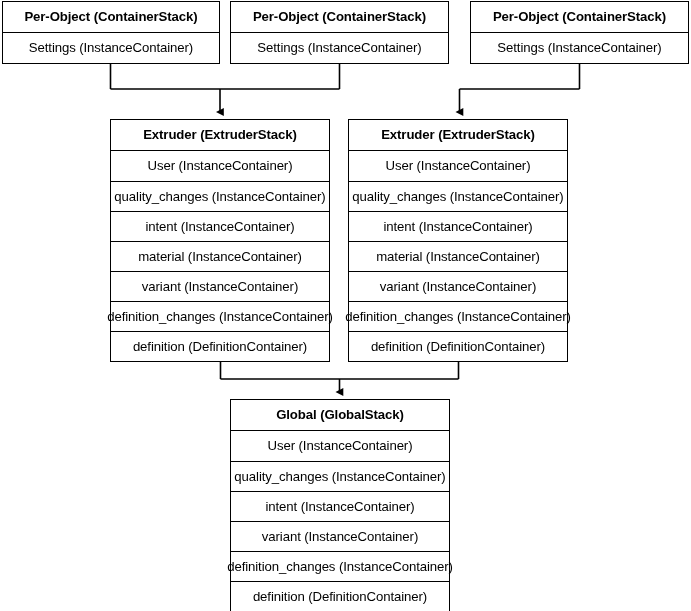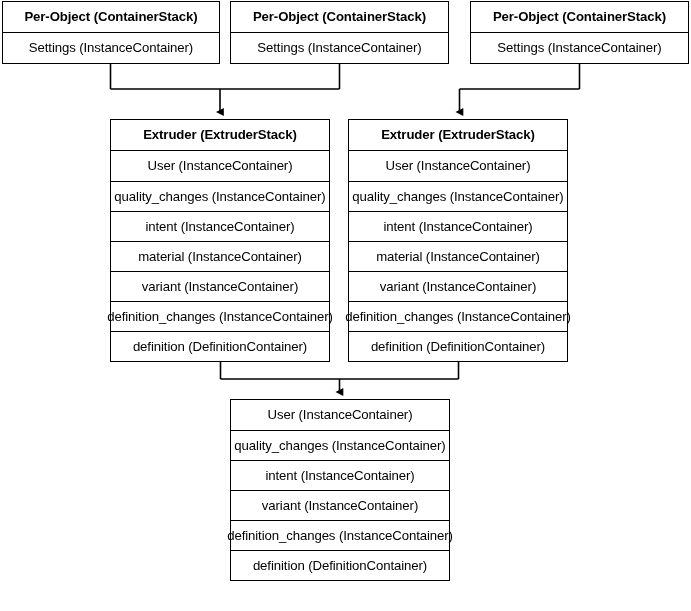--- a/index.html
+++ b/index.html
@@ -113,20 +113,21 @@
     <div class="node-row body">User (InstanceContainer)</div>
     <div class="node-row body">quality_changes (InstanceContainer)</div>
     <div class="node-row body">intent (InstanceContainer)</div>
     <div class="node-row body">material (InstanceContainer)</div>
     <div class="node-row body">variant (InstanceContainer)</div>
     <div class="node-row body">definition_changes (InstanceContainer)</div>
     <div class="node-row body">definition (DefinitionContainer)</div>
   </div>
 
   <div class="node-box" style="left:230px; top:399px; width:220px;">
+    <div class="node-row header">Global (GlobalStack)</div>
     <div class="node-row body">User (InstanceContainer)</div>
     <div class="node-row body">quality_changes (InstanceContainer)</div>
     <div class="node-row body">intent (InstanceContainer)</div>
     <div class="node-row body">variant (InstanceContainer)</div>
     <div class="node-row body">definition_changes (InstanceContainer)</div>
     <div class="node-row body">definition (DefinitionContainer)</div>
   </div>
 
 </div>
 

